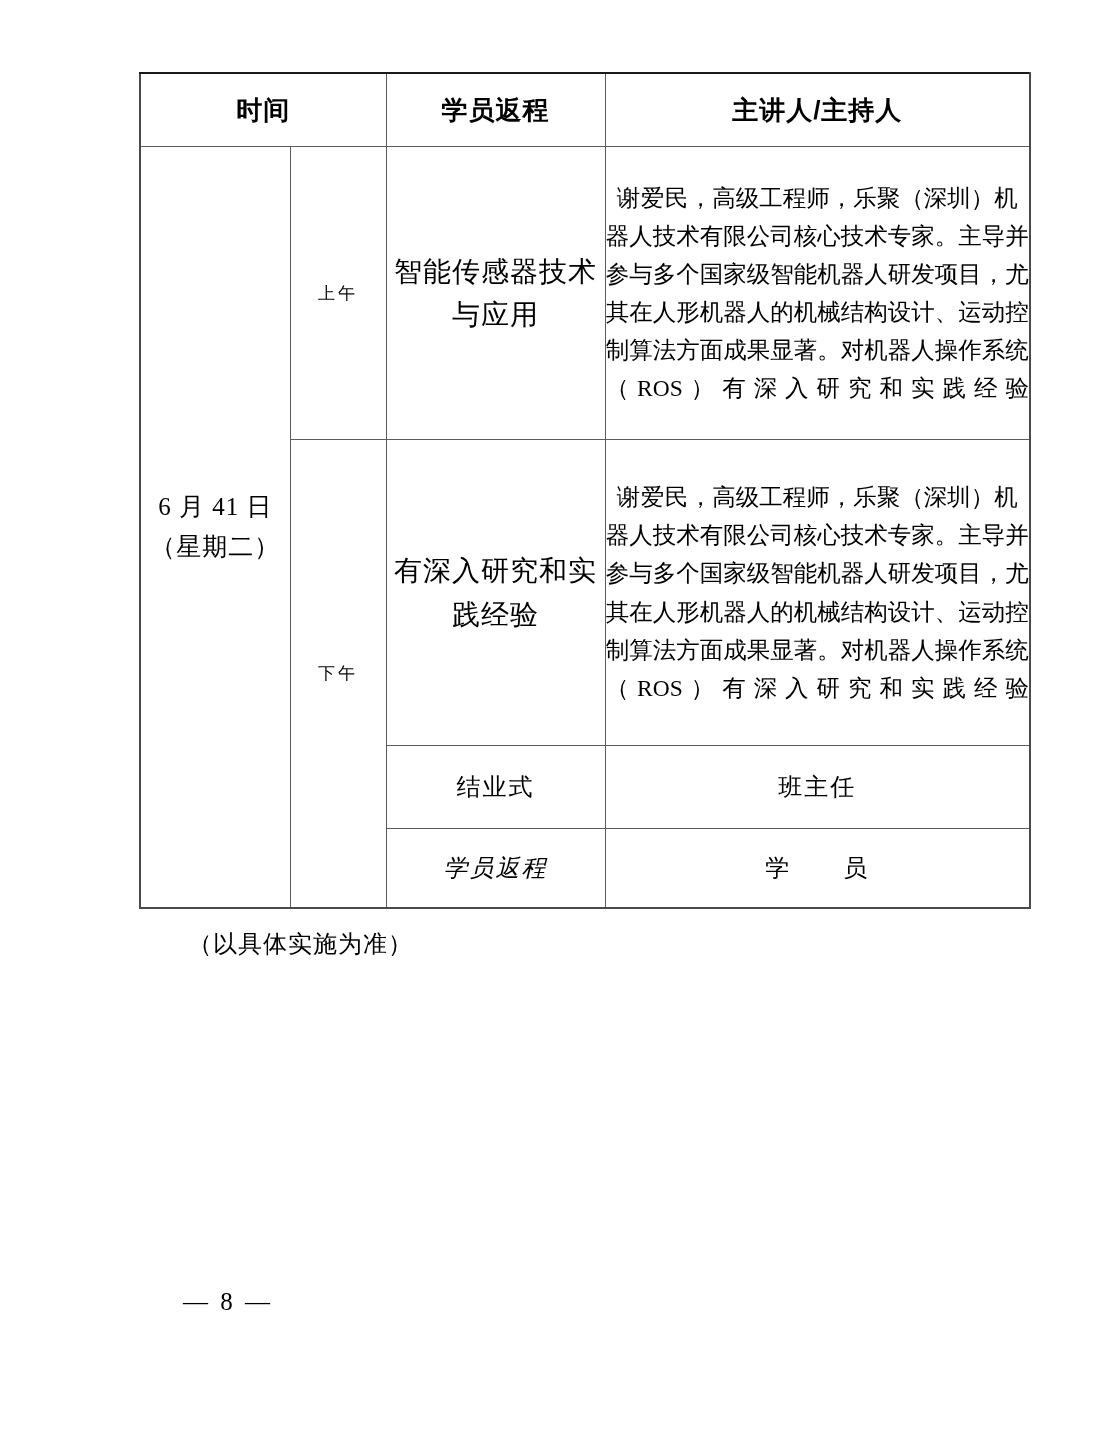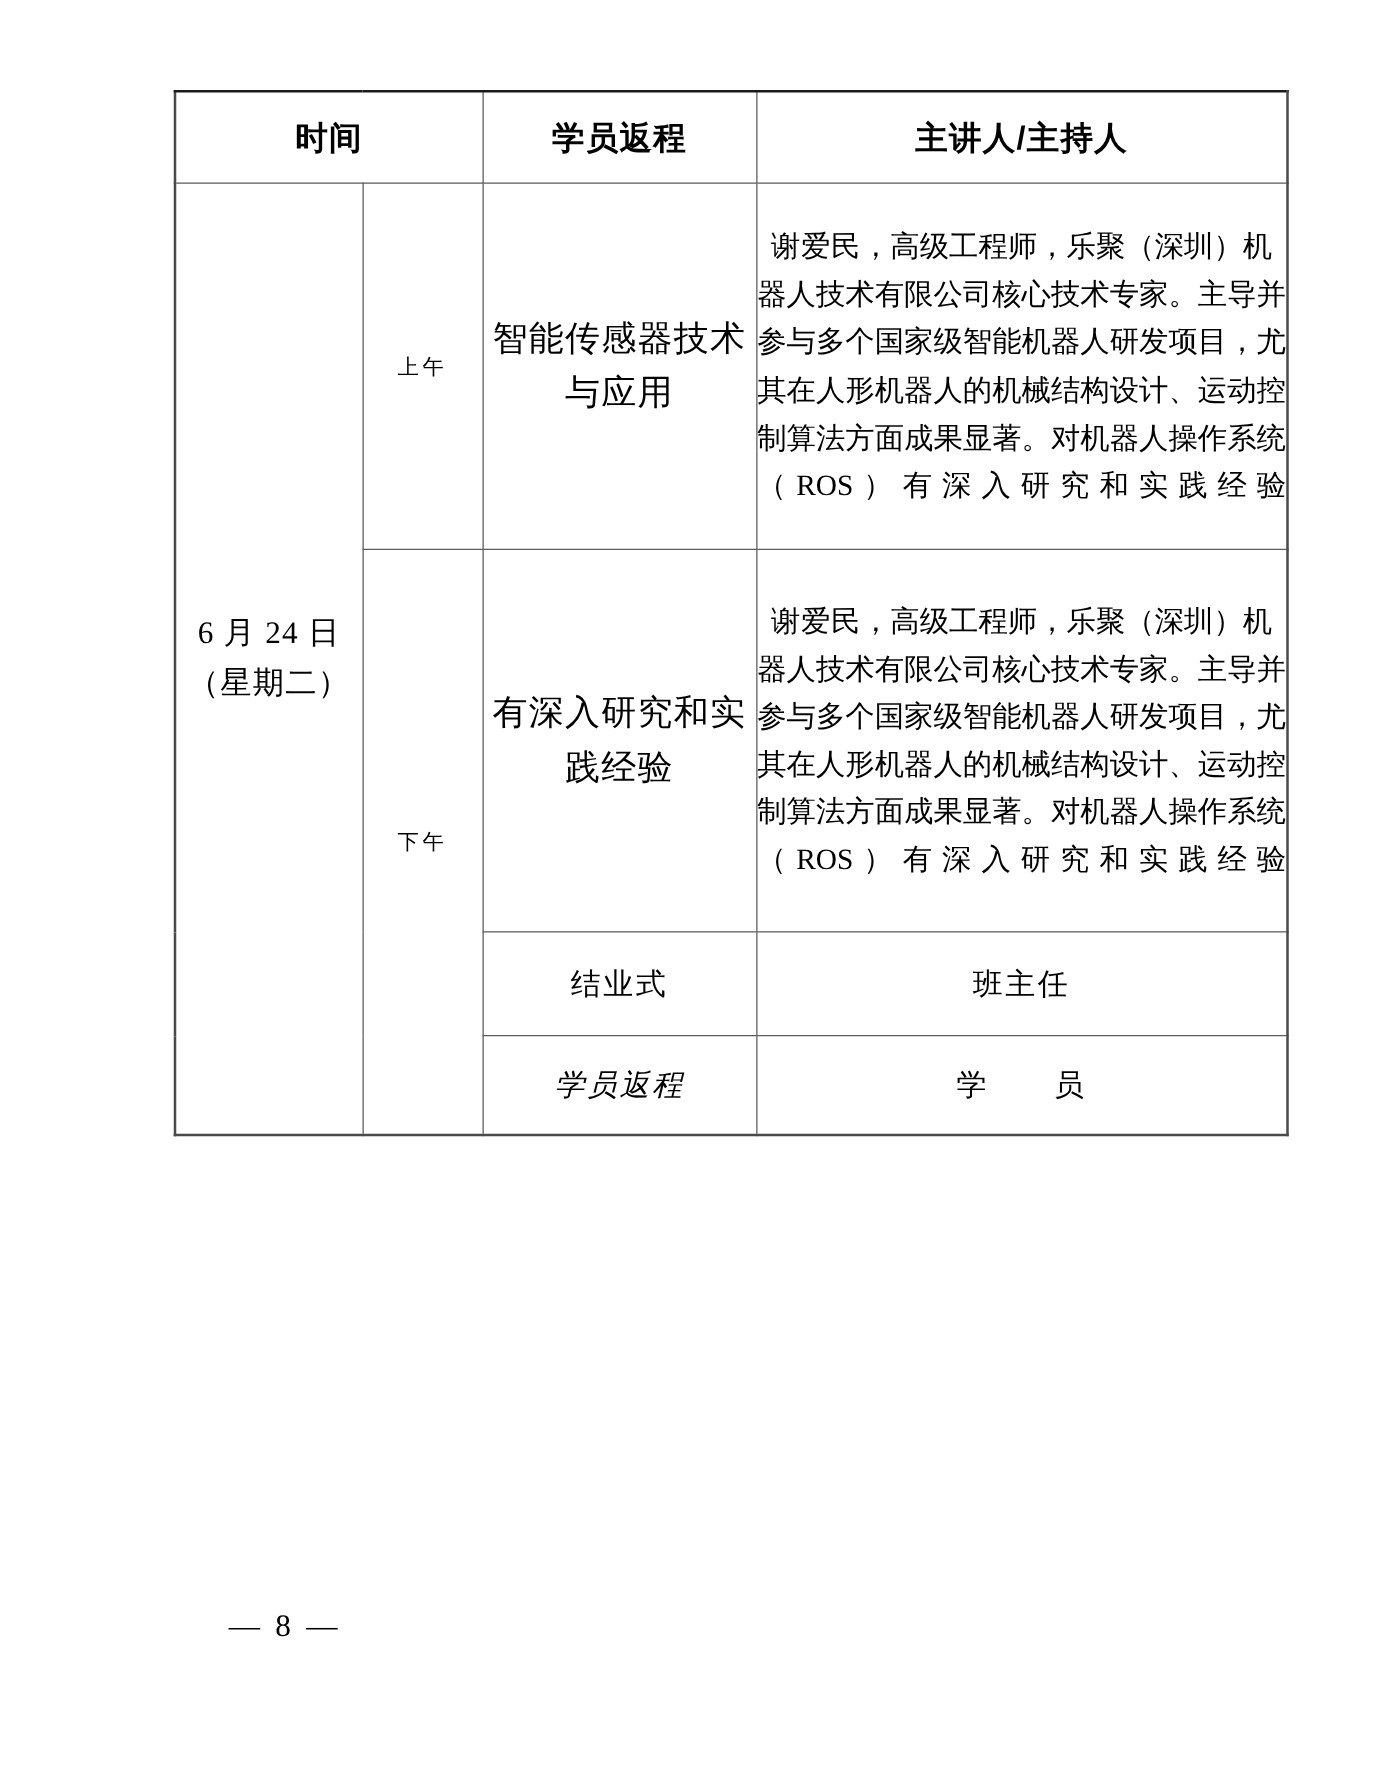--- a/index.html
+++ b/index.html
@@ -154,21 +154,21 @@
       <tbody>
 
         <tr class="hdr">
           <td colspan="2">时间</td>
           <td>学员返程</td>
           <td>主讲人/主持人</td>
         </tr>
 
         <tr>
           <td rowspan="4" class="cell-date">
-            <span class="d-line">6 月 24 日</span>
+            <span class="d-line">6 月 41 日</span>
             <span class="d-line">（星期二）</span>
           </td>
           <td class="cell-half" style="height:292px;">上午</td>
           <td class="cell-topic">智能传感器技术与应用</td>
           <td class="cell-speaker"><span class="lead">谢爱民</span><span class="body-txt">，高级工程师，乐聚（深圳）机器人技术有限公司核心技术专家。主导并参与多个国家级智能机器人研发项目，尤其在人形机器人的机械结构设计、运动控制算法方面成果显著。对机器人操作系统（ROS）有深入研究和实践经验</span></td>
         </tr>
 
         <tr>
           <td rowspan="3" class="cell-half">下午</td>
           <td class="cell-topic" style="height:305px;">有深入研究和实践经验</td>
@@ -182,16 +182,17 @@
 
         <tr>
           <td class="cell-simple" style="height:78px;font-style:italic;">学员返程</td>
           <td class="cell-center-simple">学　　员</td>
         </tr>
 
       </tbody>
     </table>
   </div>
 
+  <div class="note">（以具体实施为准）</div>
 
   <div class="page-number">— 8 —</div>
 
 </div>
 
 </body></html>

